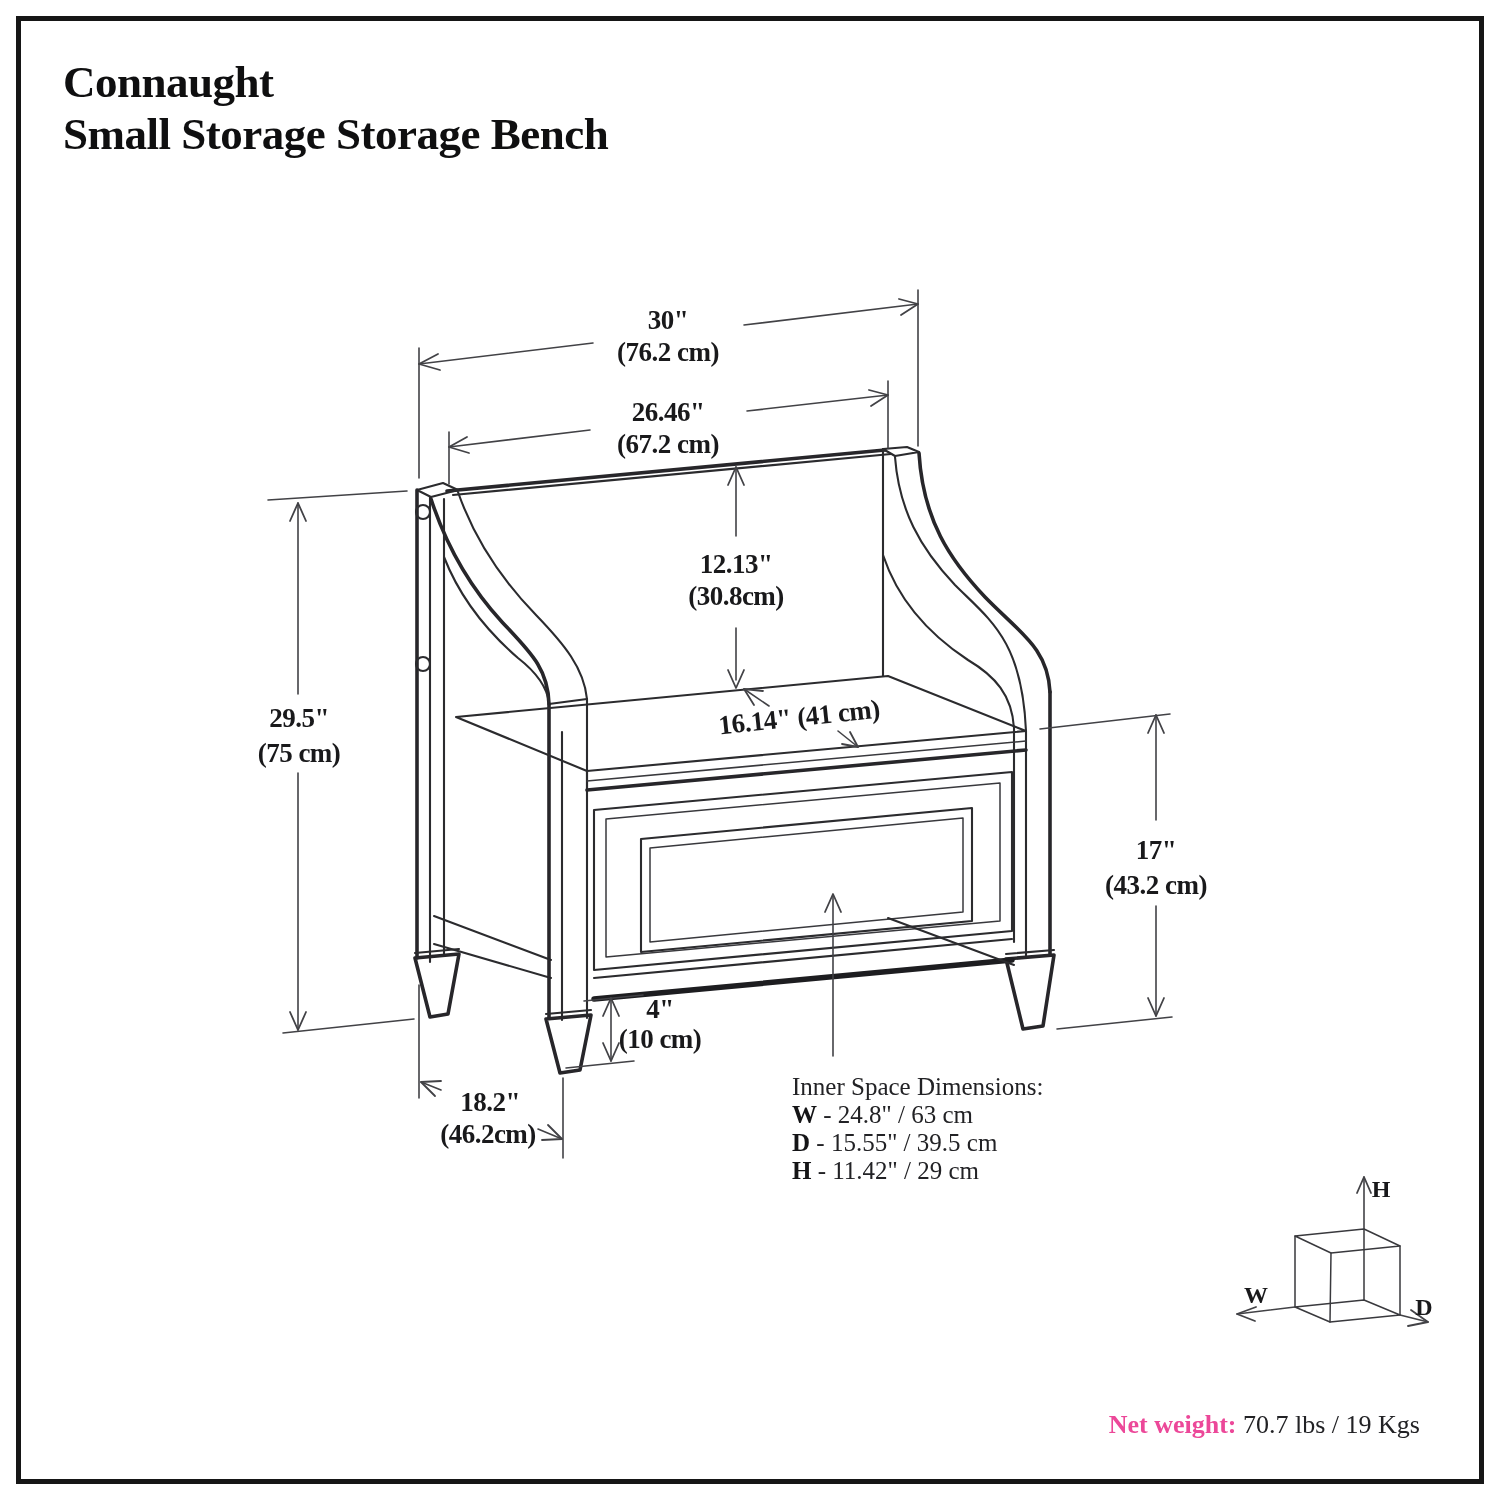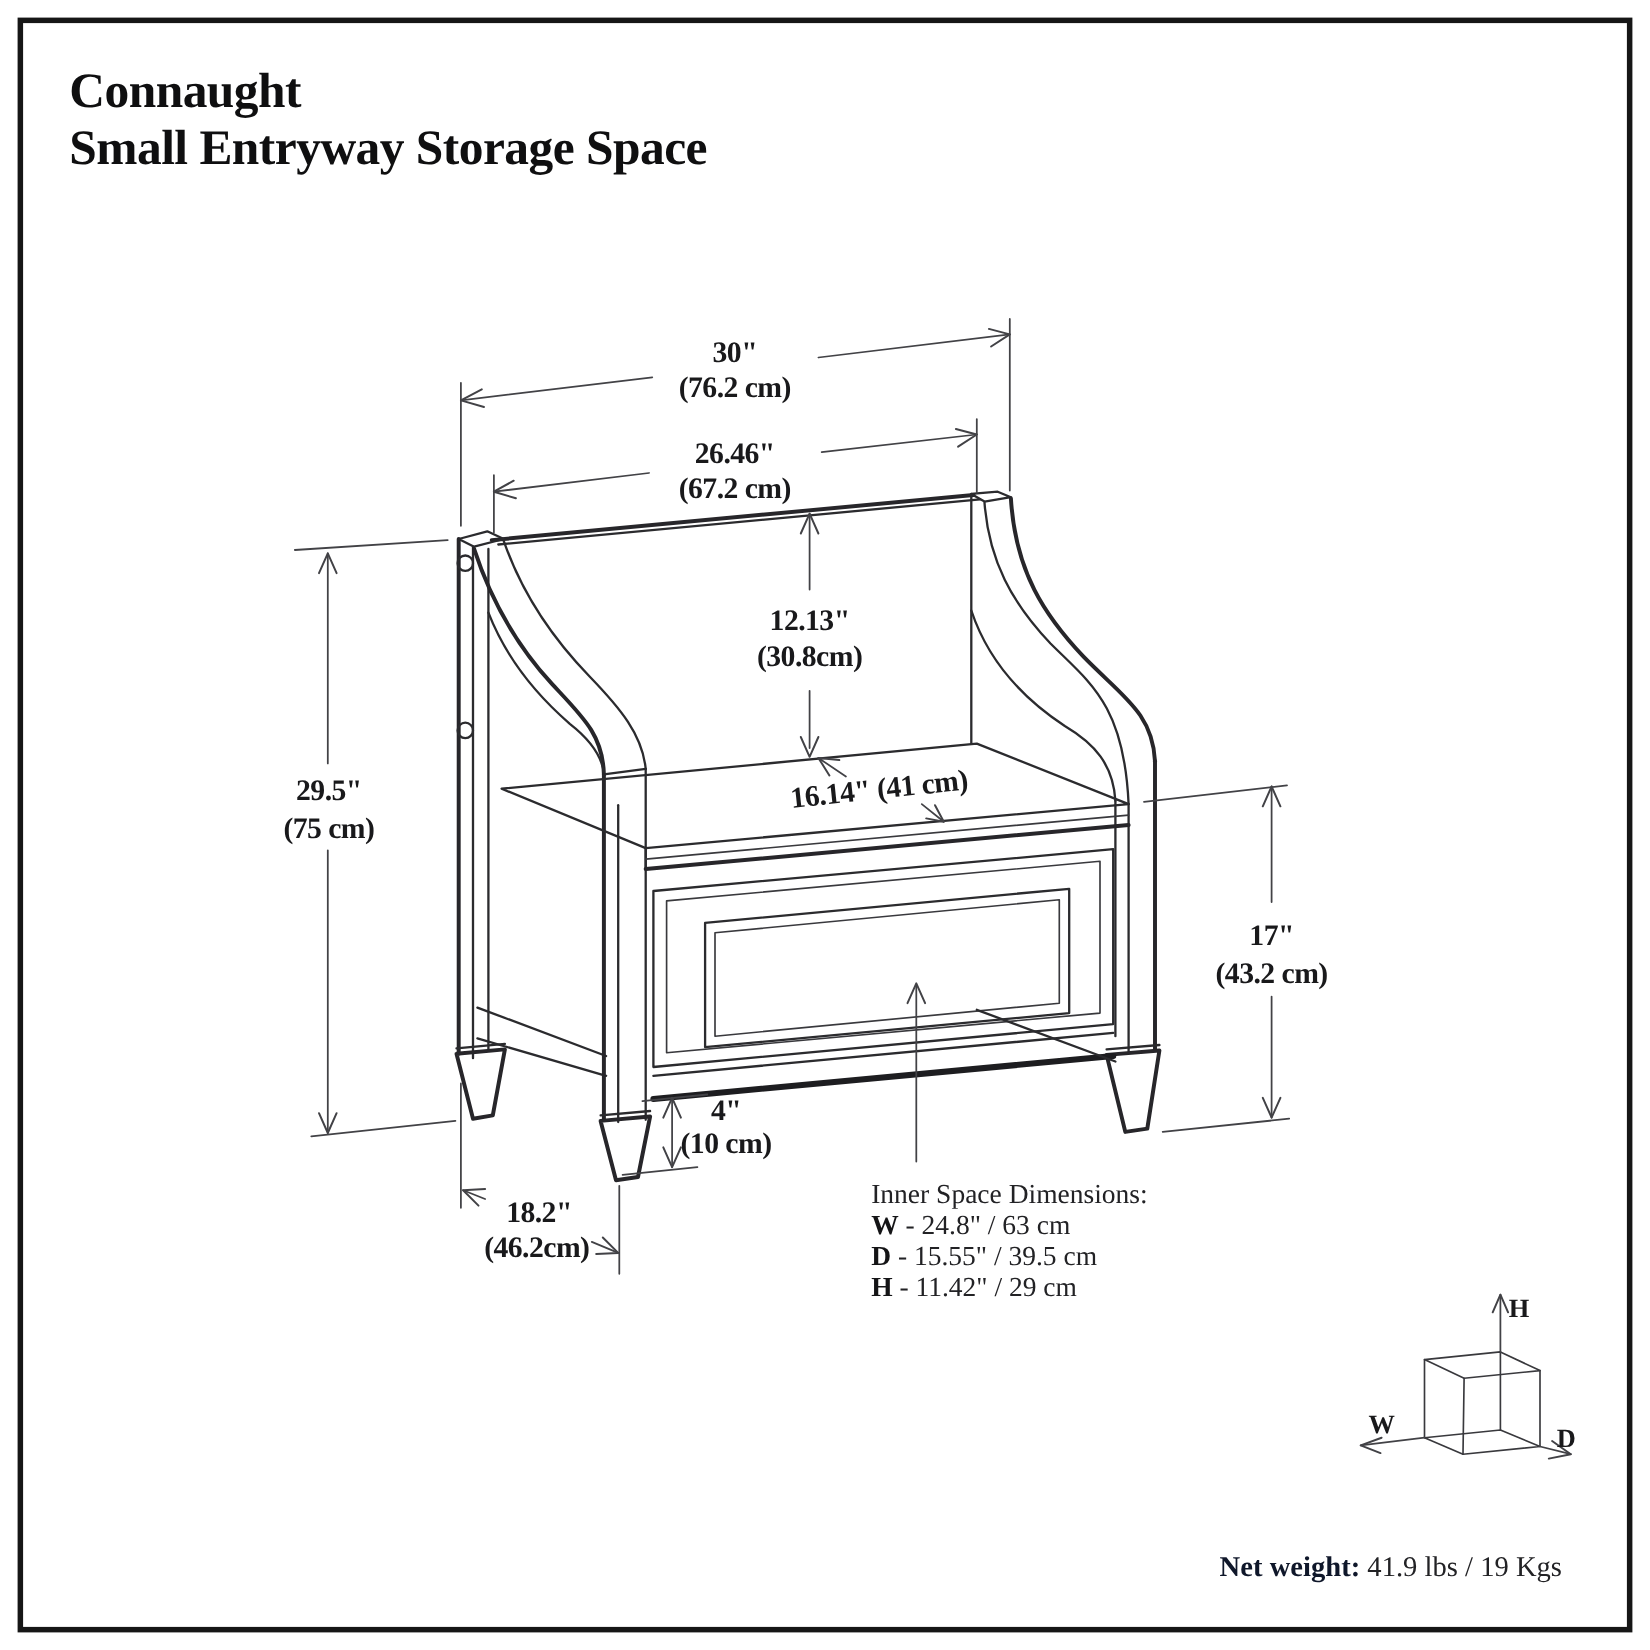--- a/index.html
+++ b/index.html
@@ -21,31 +21,31 @@
   .dl { fill:none; stroke:#424246; stroke-width:1.6; stroke-linecap:round; }
   .ar { fill:none; stroke:#424246; stroke-width:1.8; stroke-linecap:round; stroke-linejoin:round; }
   .xh { fill:none; stroke:#1d1d20; stroke-width:5.5; stroke-linecap:round; }
 
   .din  { font-size:27px; font-weight:700; letter-spacing:-0.5px; fill:#19191b; text-anchor:middle; }
   .cube-label { font-size:24px; font-weight:700; fill:#19191b; text-anchor:middle; }
 
   .inner-space { position:absolute; left:792px; top:1062px; font-size:25px; line-height:28px; color:#222225;margin-top:11px; }
   .inner-space b { font-weight:700; color:#141416; }
   .net-weight { position:absolute; right:80px; top:1410px; font-size:26px; color:#222225; }
-  .net-weight b { font-weight:700; color:#0f172a; }
+  .net-weight b { font-weight:700; color:#ec4899; }
 </style>
 </head>
 <body>
 
 <div class="canvas">
   <div class="frame"></div>
 
   <div class="title">
     <div>Connaught</div>
-    <div>Small Entryway Storage Space</div>
+    <div>Small Storage Storage Bench</div>
   </div>
 
   <svg class="drawing" viewBox="0 0 1500 1500" aria-hidden="true">
 
     <g>
 
       <path class="hv" d="M447,491 L885,450"></path>
       <path class="md" d="M453,495 L891,454"></path>
 
       <path class="md" d="M417,490 L443,483 L458,490 L431,497 Z"></path>
@@ -196,15 +196,15 @@
 
   <div class="inner-space">
     <div>Inner Space Dimensions:</div>
     <div><b>W</b> <span>- 24.8" / 63 cm</span></div>
     <div><b>D</b> <span>- 15.55" / 39.5 cm</span></div>
     <div><b>H</b> <span>- 11.42" / 29 cm</span></div>
   </div>
 
   <div class="net-weight">
     <b>Net weight:</b>
-    <span>41.9 lbs / 19 Kgs</span>
+    <span>70.7 lbs / 19 Kgs</span>
   </div>
 </div>
 
 </body></html>

